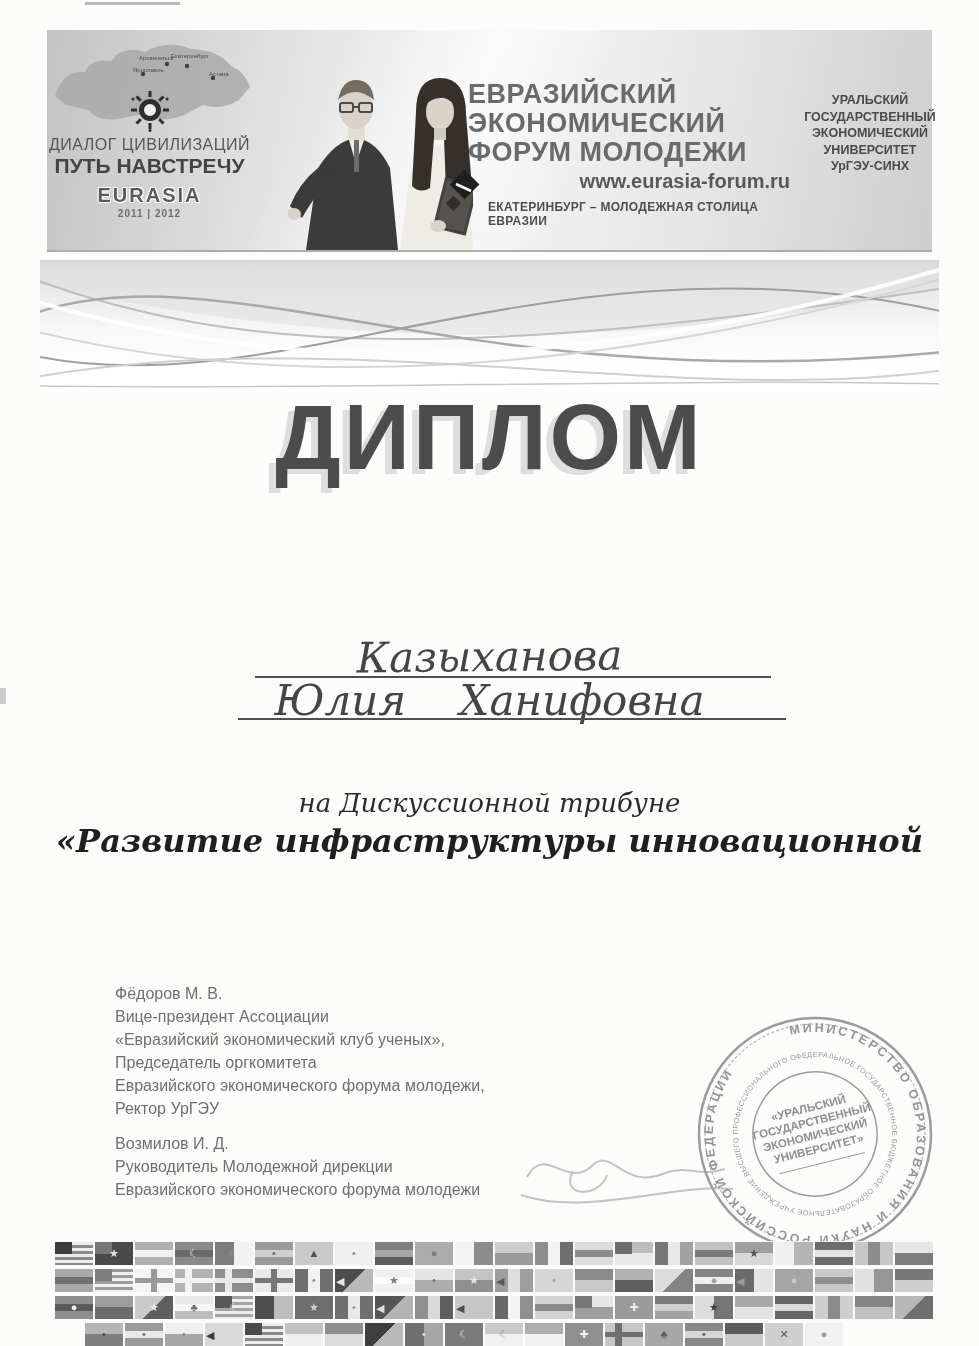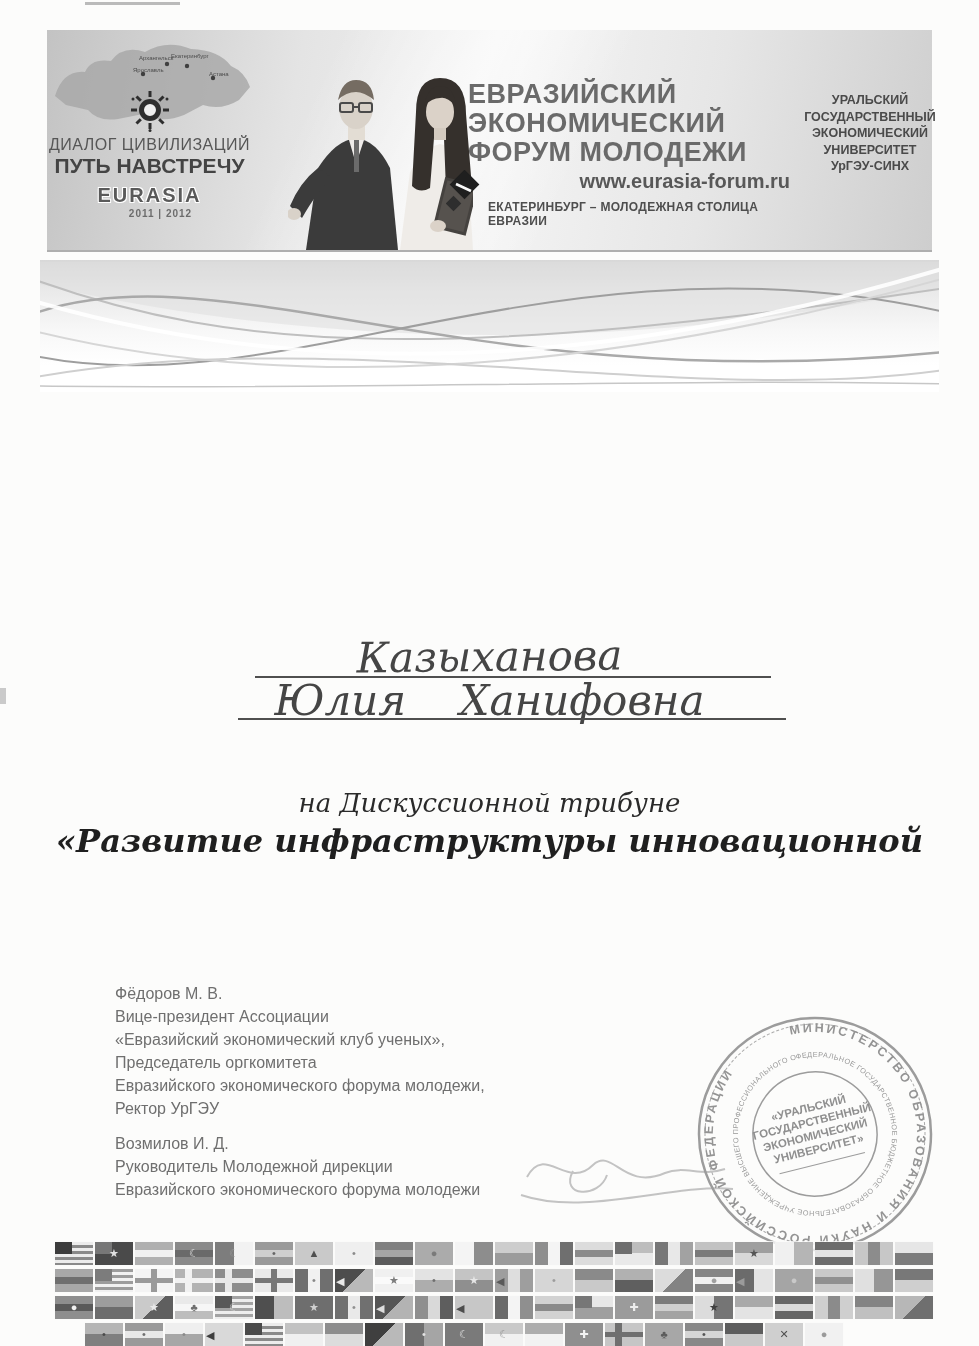--- a/index.html
+++ b/index.html
@@ -16,21 +16,21 @@
     background:
       linear-gradient(115deg, rgba(255,255,255,0) 30%, rgba(255,255,255,.65) 46%, rgba(255,255,255,0) 60%),
       linear-gradient(100deg,#c3c3c3 0%,#e4e4e4 28%,#f3f3f3 52%,#e6e6e6 74%,#cecece 100%);}
   .logo-left{left:60px;top:38px;width:205px;height:205px;text-align:center;color:#4a4a4a;}
   .logo-left .map{position:absolute;left:0;top:4px;}
   .logo-left .sun{position:absolute;left:81px;top:58px;}
   .ll-line1{position:absolute;left:0;top:106px;width:205px;font-size:16px;font-weight:normal;letter-spacing:.5px;color:#565656;}
   .ll-line2{position:absolute;left:0;top:124px;width:205px;font-size:21px;font-weight:bold;color:#444;}
   .ll-brand{position:absolute;left:0;top:154px;width:205px;font-size:20px;font-weight:bold;letter-spacing:2px;color:#5a5a5a;
             text-shadow:-1px -1px 0 #fff,1px -1px 0 #fff,-1px 1px 0 #fff,1px 1px 0 #fff;}
-  .ll-years{position:absolute;left:11px;top:178px;width:205px;font-size:10px;font-weight:bold;letter-spacing:1px;color:#6c6c6c;}
+  .ll-years{position:absolute;left:0;top:178px;width:205px;font-size:10px;font-weight:bold;letter-spacing:1px;color:#6c6c6c;}
 
   .photo{left:288px;top:68px;}
 
   .head-title{left:468px;top:80px;width:324px;font-size:27px;line-height:29px;font-weight:bold;
               letter-spacing:.5px;color:#6a6a6a;white-space:pre-line;}
   .head-site{left:468px;top:170px;width:322px;text-align:right;font-size:20px;font-weight:bold;color:#585858;}
   .head-sub{left:488px;top:200px;width:300px;font-size:12px;font-weight:bold;letter-spacing:.3px;color:#4e4e4e;}
   .cube{left:446px;top:170px;}
 
   .logo-right{left:790px;top:84px;width:160px;text-align:center;}
@@ -175,20 +175,21 @@
       <path d="M-10,18 C200,95 420,100 905,28" fill="none" stroke="#bfbfbf" stroke-width="2"></path>
       <path d="M-10,55 C180,-15 430,140 905,92" fill="none" stroke="#a9a9a9" stroke-width="2.5"></path>
       <path d="M-10,95 C240,150 520,-35 905,52" fill="none" stroke="#9e9e9e" stroke-width="2"></path>
       <path d="M-10,40 C260,120 560,112 905,8" fill="none" stroke="#ffffff" stroke-width="4" opacity="0.9"></path>
       <path d="M-10,70 C230,130 540,120 905,18" fill="none" stroke="#d6d6d6" stroke-width="2"></path>
       <path d="M-10,118 C300,62 640,148 905,110" fill="none" stroke="#cfcfcf" stroke-width="2"></path>
       <path d="M-10,126 C300,130 640,118 905,124" fill="none" stroke="#c7c7c7" stroke-width="1.5"></path>
     </svg>
   </div>
 
+  <div class="abs diploma">ДИПЛОМ</div>
 
   <div class="abs name1 serif-i">Казыханова</div>
   <div class="abs uline1"></div>
   <div class="abs name2 serif-i">Юлия    Ханифовна</div>
   <div class="abs uline2"></div>
 
   <div class="abs reason2 serif-i">на Дискуссионной трибуне</div>
   <div class="abs topic1 serif-i">«Развитие инфраструктуры инновационной</div>
 
   <div class="abs sig sig1">Фёдоров М. В.

